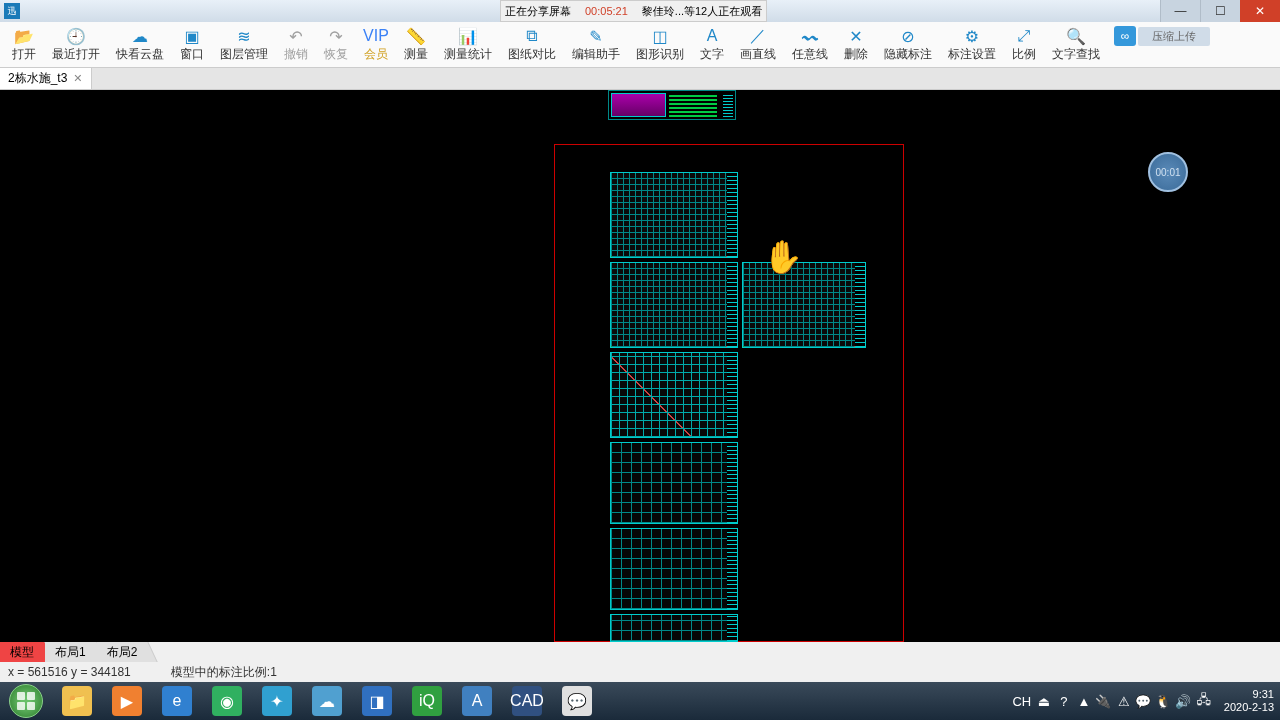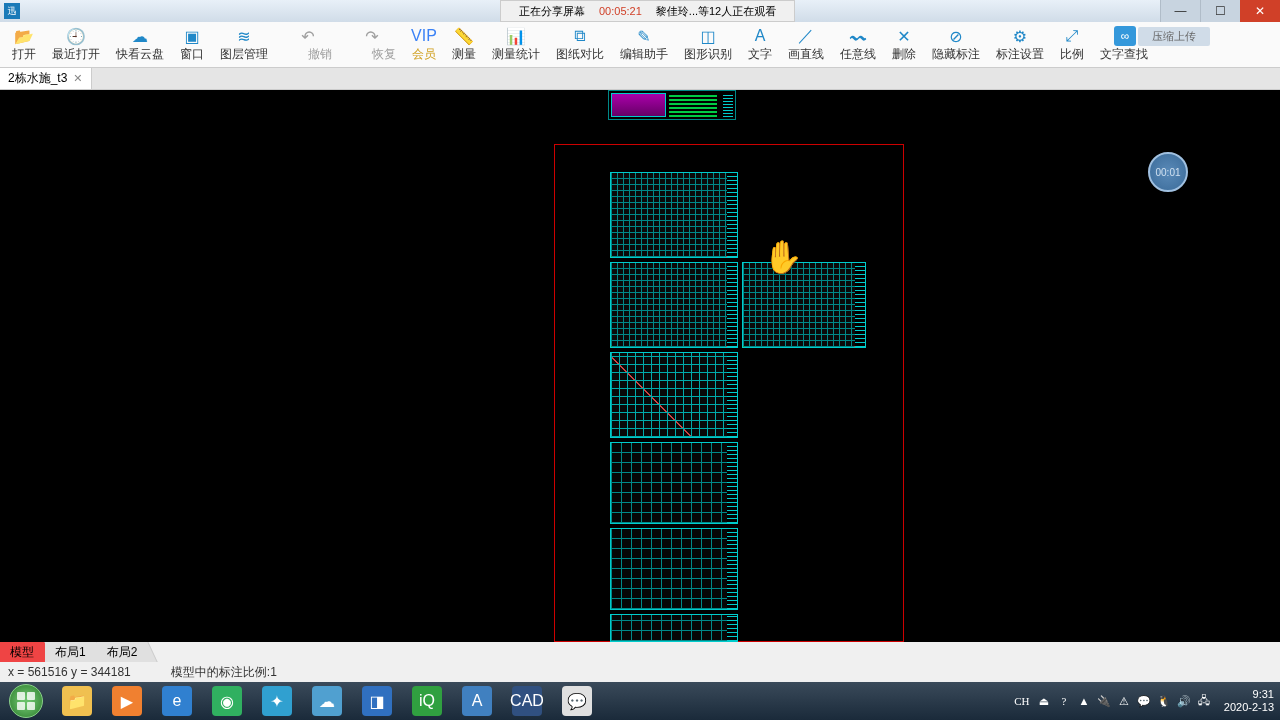--- a/index.html
+++ b/index.html
@@ -8,29 +8,29 @@
 
 .titlebar { height: 22px; background: linear-gradient(#e8f0f8, #d0dce8); display: flex; align-items: center; padding-left: 4px; position: relative; }
 .titlebar .app-icon { width: 16px; height: 16px; background: #1a7ab8; margin-right: 4px; display: flex; align-items: center; justify-content: center; font-size: 9px; color: #fff; }
 .titlebar .title { font-size: 12px; color: #333; }
 .win-controls { position: absolute; right: 0; top: 0; display: flex; height: 22px; }
 .win-btn { width: 40px; height: 22px; display: flex; align-items: center; justify-content: center; font-size: 12px; cursor: pointer; }
 .win-btn.min, .win-btn.max { background: #c8d4e0; color: #333; border-left: 1px solid #b0bcc8; }
 .win-btn.close { background: #d04028; color: #fff; }
 
 
-.share-banner { position: absolute; top: 0; left: 500px; height: 22px; background: #f0f0f0; display: flex; align-items: center; padding: 0 18px; font-size: 11px; gap: 14px; border: 1px solid #ccc; z-index: 50; }
+.share-banner { position: absolute; top: 0; left: 500px; height: 22px; background: #f0f0f0; display: flex; align-items: center; padding: 0 4px; font-size: 11px; gap: 14px; border: 1px solid #ccc; z-index: 50; }
 .share-banner .timer { color: #d04028; }
 
 
 .toolbar { height: 46px; background: #fafafa; border-bottom: 1px solid #ccc; display: flex; align-items: center; padding: 0 4px; position: relative; }
 .tb-item { display: flex; flex-direction: column; align-items: center; padding: 2px 8px; cursor: pointer; font-size: 12px; color: #333; }
 .tb-item .ic { width: 20px; height: 20px; display: flex; align-items: center; justify-content: center; font-size: 16px; }
 .tb-item.vip .lbl { color: #d0a020; }
-.tb-item.dis .lbl { color: #a0a0a0; margin-left: 24px; }
+.tb-item.dis .lbl { color: #a0a0a0; }
 .cloud-badge { position: absolute; right: 70px; top: 4px; display: flex; align-items: center; gap: 2px; }
 .cloud-badge .ci { width: 22px; height: 20px; background: #3498db; border-radius: 3px; display: flex; align-items: center; justify-content: center; color: #fff; font-size: 12px; }
 .cloud-badge .ct { background: #d0dce8; padding: 2px 14px; font-size: 11px; color: #666; border-radius: 2px; }
 
 
 .doc-tabs { height: 22px; background: #e5e5e5; display: flex; border-bottom: 1px solid #ccc; }
 .doc-tab { display: flex; align-items: center; padding: 0 8px; background: #fff; border-right: 1px solid #ccc; font-size: 12px; gap: 6px; }
 .doc-tab .x { color: #888; cursor: pointer; font-size: 11px; }
 
 
@@ -72,21 +72,21 @@
 .status-bar { position: absolute; bottom: 38px; left: 0; right: 0; height: 20px; background: #f0f0f0; display: flex; align-items: center; font-size: 12px; color: #333; padding: 0 8px; gap: 40px; }
 
 
 .taskbar { position: absolute; bottom: 0; left: 0; right: 0; height: 38px; background: linear-gradient(#3a4a5a, #1a2a3a); display: flex; align-items: center; }
 .start { width: 52px; height: 38px; display: flex; align-items: center; justify-content: center; }
 .start-orb { width: 34px; height: 34px; border-radius: 50%; background: radial-gradient(#6ac06a 20%, #2a7a2a); border: 1px solid #8ad08a; display: grid; grid-template: 1fr 1fr / 1fr 1fr; gap: 2px; padding: 7px; }
 .start-orb span { background: rgba(255,255,255,.8); border-radius: 1px; }
 .tb-app { width: 48px; height: 36px; display: flex; align-items: center; justify-content: center; margin: 0 1px; border-radius: 2px; }
 .tb-app .ai { width: 30px; height: 30px; border-radius: 4px; display: flex; align-items: center; justify-content: center; font-size: 16px; color: #fff; }
 .tray { margin-left: auto; display: flex; align-items: center; height: 100%; padding-right: 6px; gap: 6px; color: #fff; font-size: 11px; }
-.tray .ti { width: 16px; height: 16px; display: flex; align-items: center; justify-content: center; font-size: 11px; font-family: Liberation Serif, serif; }
+.tray .ti { width: 16px; height: 16px; display: flex; align-items: center; justify-content: center; font-size: 13px; }
 .clock { text-align: right; line-height: 1.2; padding-left: 6px; }
 </style>
 </head>
 <body>
 
 <div class="titlebar">
   <div class="app-icon">迅</div>
   <div class="win-controls">
     <div class="win-btn min">—</div>
     <div class="win-btn max">☐</div>

